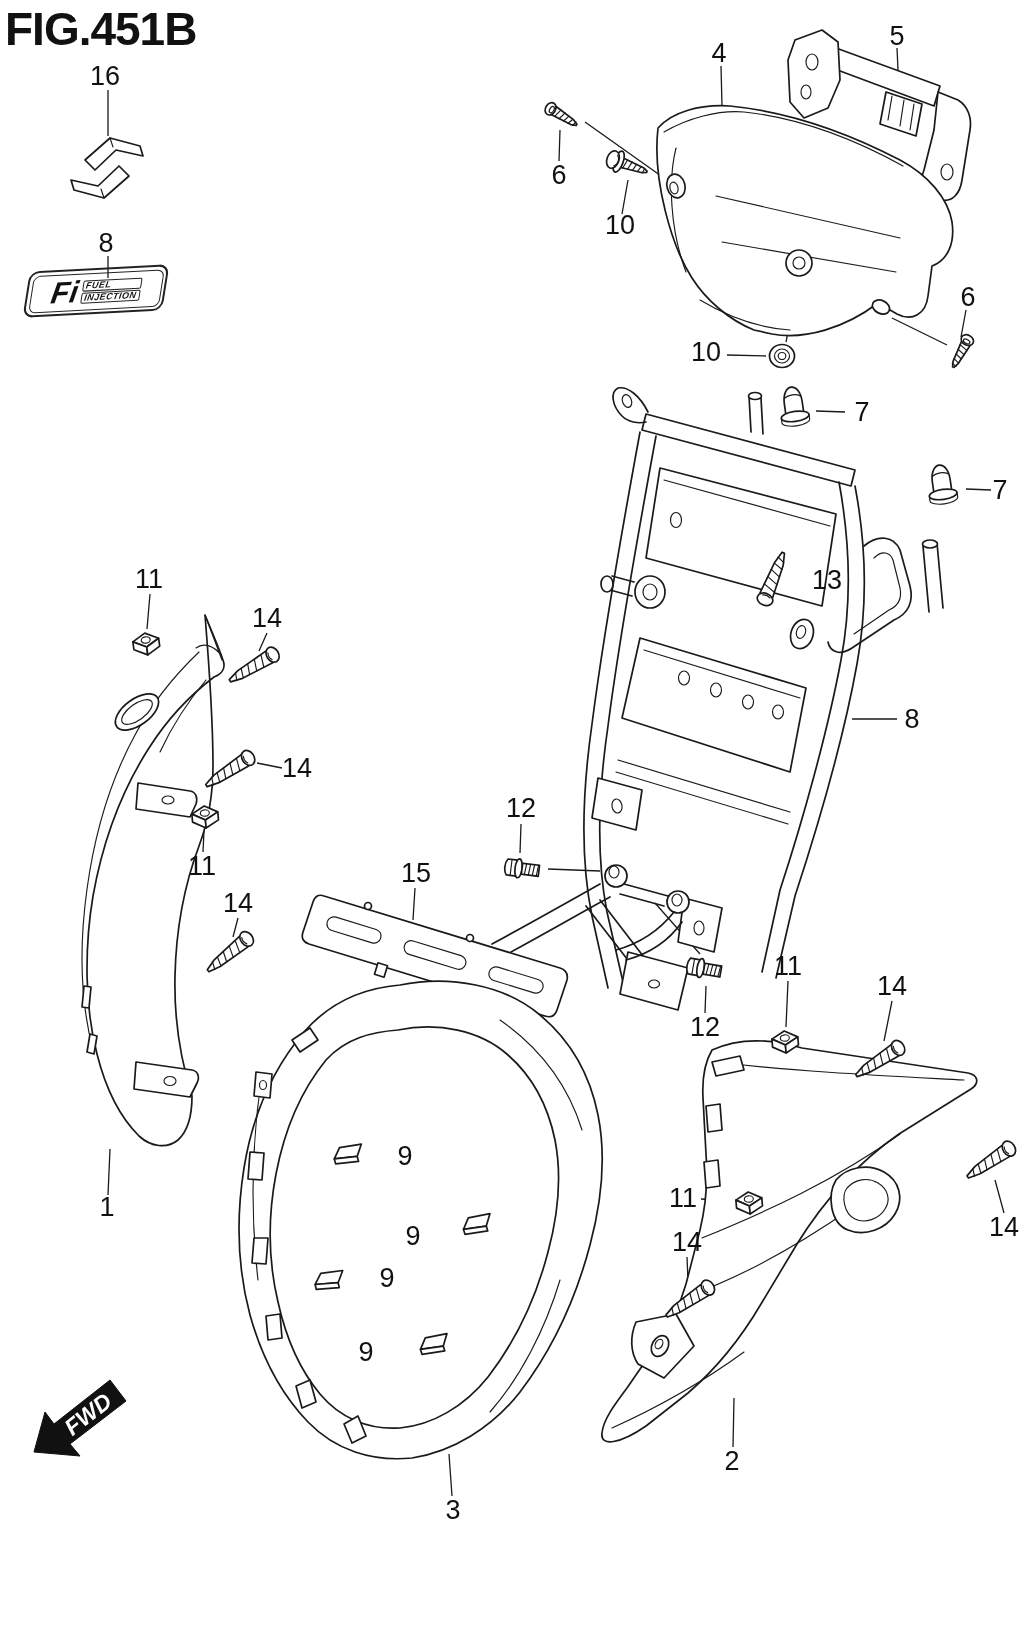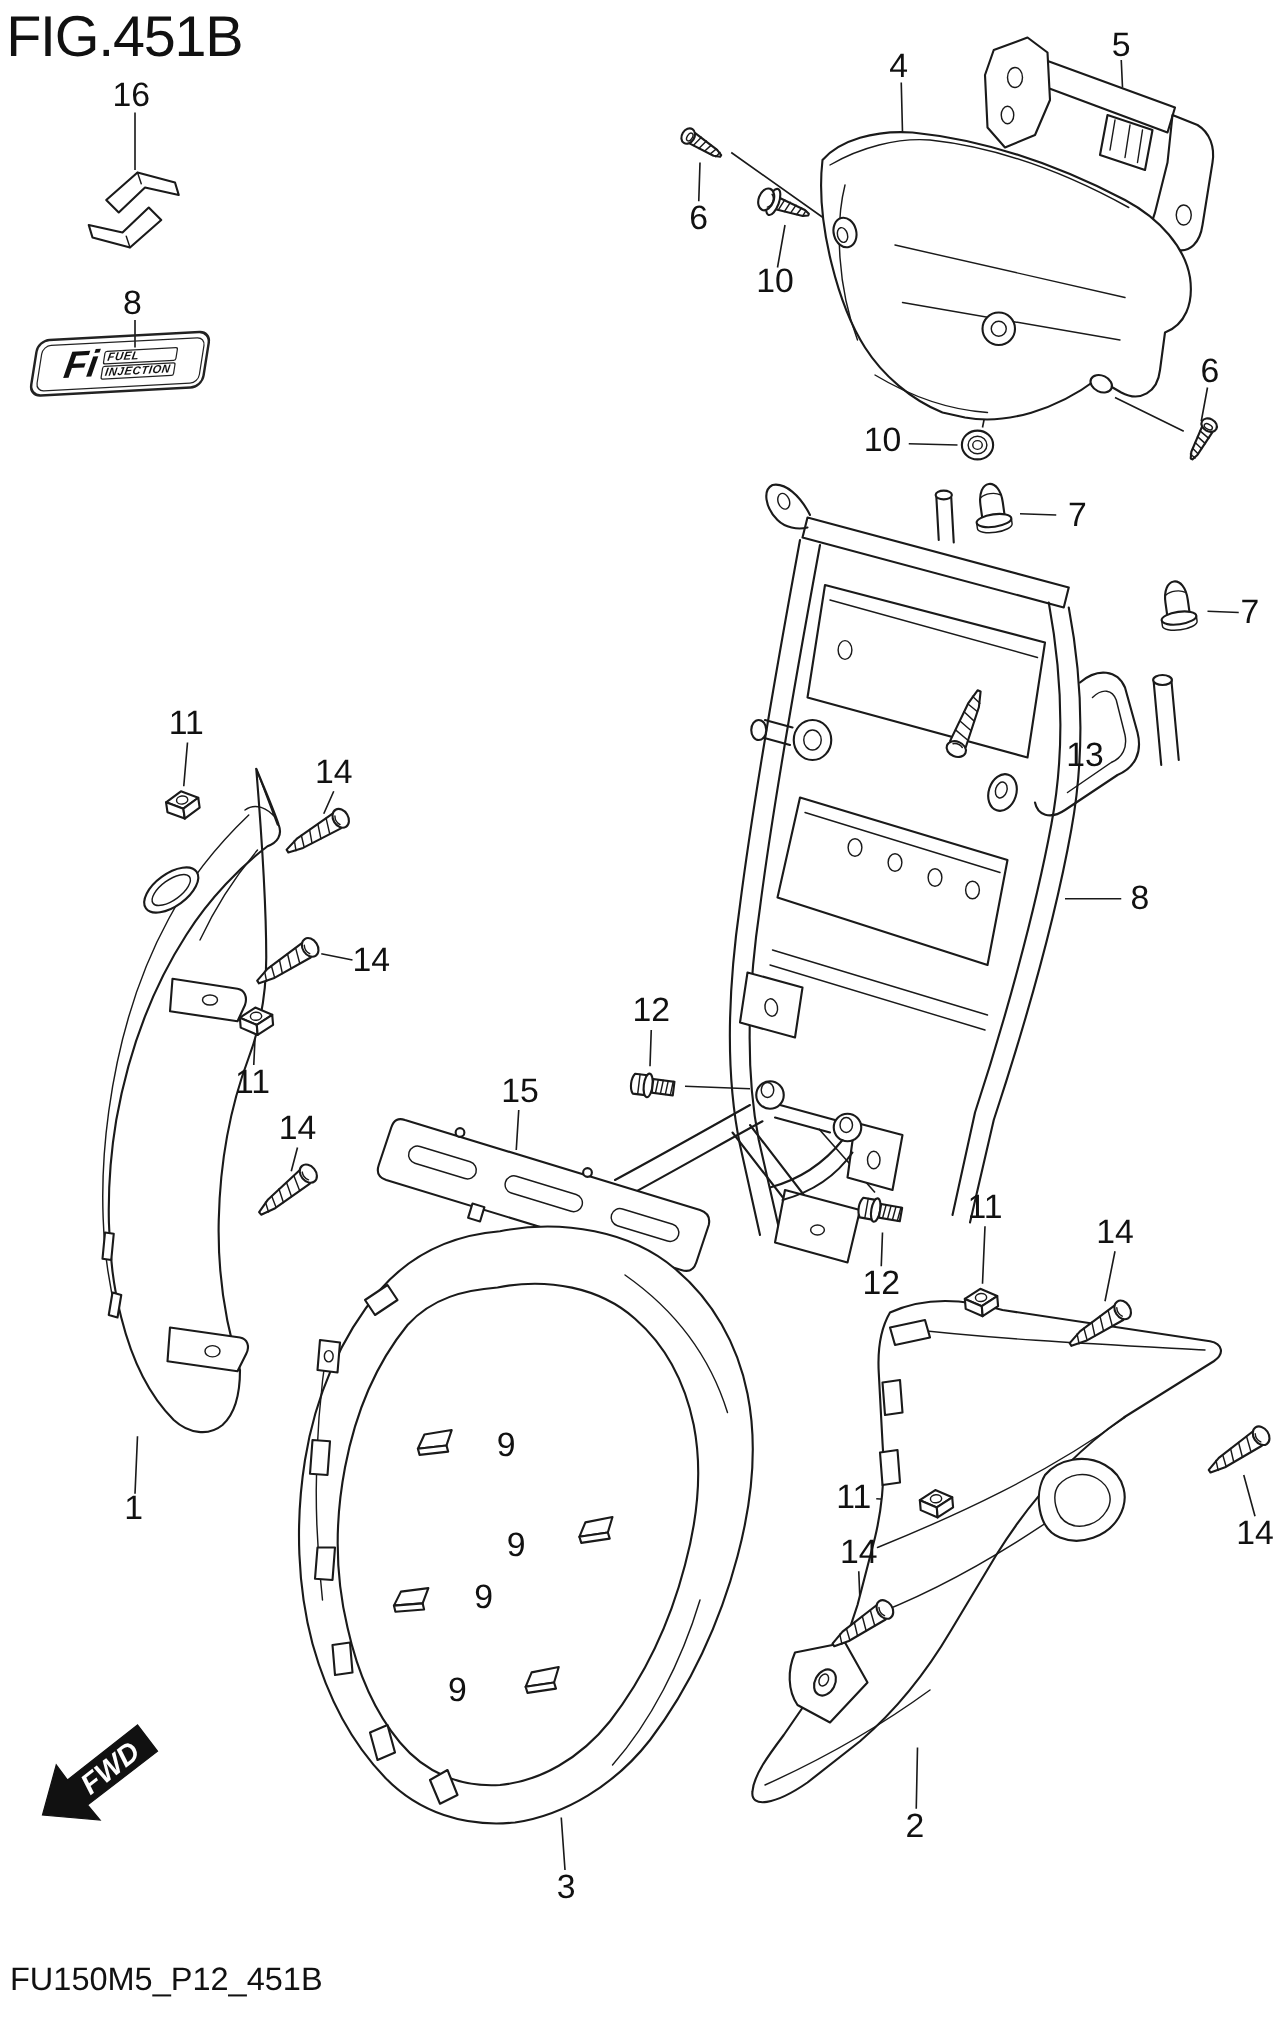--- a/index.html
+++ b/index.html
@@ -3,21 +3,21 @@
 <meta charset="utf-8">
 <style>
   html,body{margin:0;padding:0;background:#fff;}
   .page{position:relative;width:1019px;height:1633px;background:#fff;overflow:hidden;
         font-family:"Liberation Sans",sans-serif;color:#111;}
   svg{position:absolute;left:0;top:0;}
   .w{fill:#fff;stroke:#1a1a1a;stroke-width:1.7;stroke-linejoin:round;stroke-linecap:round}
   .d{fill:none;stroke:#1a1a1a;stroke-width:1.7;stroke-linejoin:round;stroke-linecap:round}
   .d2{fill:none;stroke:#1a1a1a;stroke-width:1.15;stroke-linejoin:round;stroke-linecap:round}
   .leader{fill:none;stroke:#1a1a1a;stroke-width:1.3}
-  .fig-title{position:absolute;left:5px;top:2px;font-size:46px;font-weight:400;letter-spacing:-1px;}
+  .fig-title{position:absolute;left:5px;top:2px;font-size:46px;font-weight:700;letter-spacing:-1px;}
   .callout{position:absolute;transform:translate(-50%,-50%);font-size:27px;line-height:1;color:#111;white-space:nowrap;}
   .footer-code{position:absolute;left:8px;top:1568px;font-size:26px;}
   .footer-name{position:absolute;left:8px;top:1603px;font-size:26px;}
   .fi-badge{position:absolute;left:26px;top:268px;width:140px;height:46px;
             transform:rotate(-3deg) skewX(-12deg);border:2.2px solid #222;border-radius:10px;
             display:flex;align-items:center;justify-content:center;gap:4px;box-sizing:border-box;}
   .fi-badge .inner{position:absolute;inset:2.5px;border:1.2px solid #222;border-radius:7px;}
   .fi-badge .fi{font-size:30px;font-weight:700;font-style:italic;line-height:1;position:relative;}
   .fi-badge .col{display:flex;flex-direction:column;line-height:1;position:relative;}
   .fi-badge .col span{font-size:9px;font-weight:700;font-style:italic;letter-spacing:.5px;border:1px solid #222;
@@ -261,21 +261,21 @@
       <div class="callout" style="left: 105px; top: 76px;">16</div>
       <div class="callout" style="left: 106px; top: 243px;">8</div>
       <div class="callout" style="left: 719px; top: 53px;">4</div>
       <div class="callout" style="left: 897px; top: 36px;">5</div>
       <div class="callout" style="left: 559px; top: 175px;">6</div>
       <div class="callout" style="left: 620px; top: 225px;">10</div>
       <div class="callout" style="left: 968px; top: 297px;">6</div>
       <div class="callout" style="left: 706px; top: 352px;">10</div>
       <div class="callout" style="left: 862px; top: 412px;">7</div>
       <div class="callout" style="left: 1000px; top: 490px;">7</div>
-      <div class="callout" style="left: 827px; top: 604px; margin-left: 41px;">13</div>
+      <div class="callout" style="left: 827px; top: 580px;">13</div>
       <div class="callout" style="left: 912px; top: 719px;">8</div>
       <div class="callout" style="left: 149px; top: 579px;">11</div>
       <div class="callout" style="left: 267px; top: 618px;">14</div>
       <div class="callout" style="left: 297px; top: 768px;">14</div>
       <div class="callout" style="left: 202px; top: 866px;">11</div>
       <div class="callout" style="left: 238px; top: 903px;">14</div>
       <div class="callout" style="left: 107px; top: 1207px;">1</div>
       <div class="callout" style="left: 521px; top: 808px;">12</div>
       <div class="callout" style="left: 416px; top: 873px; text-align: center;">15</div>
       <div class="callout" style="left: 705px; top: 1027px;">12</div>
@@ -285,15 +285,14 @@
       <div class="callout" style="left: 687px; top: 1242px;">14</div>
       <div class="callout" style="left: 1004px; top: 1227px;">14</div>
       <div class="callout" style="left: 405px; top: 1156px;">9</div>
       <div class="callout" style="left: 413px; top: 1236px;">9</div>
       <div class="callout" style="left: 387px; top: 1278px;">9</div>
       <div class="callout" style="left: 366px; top: 1352px;">9</div>
       <div class="callout" style="left: 732px; top: 1461px;">2</div>
       <div class="callout" style="left: 453px; top: 1510px;">3</div>
     </div>
 
-<div class="footer-code">FU150M5_P12_451B</div>
 
 </div>
 
 </body></html>

